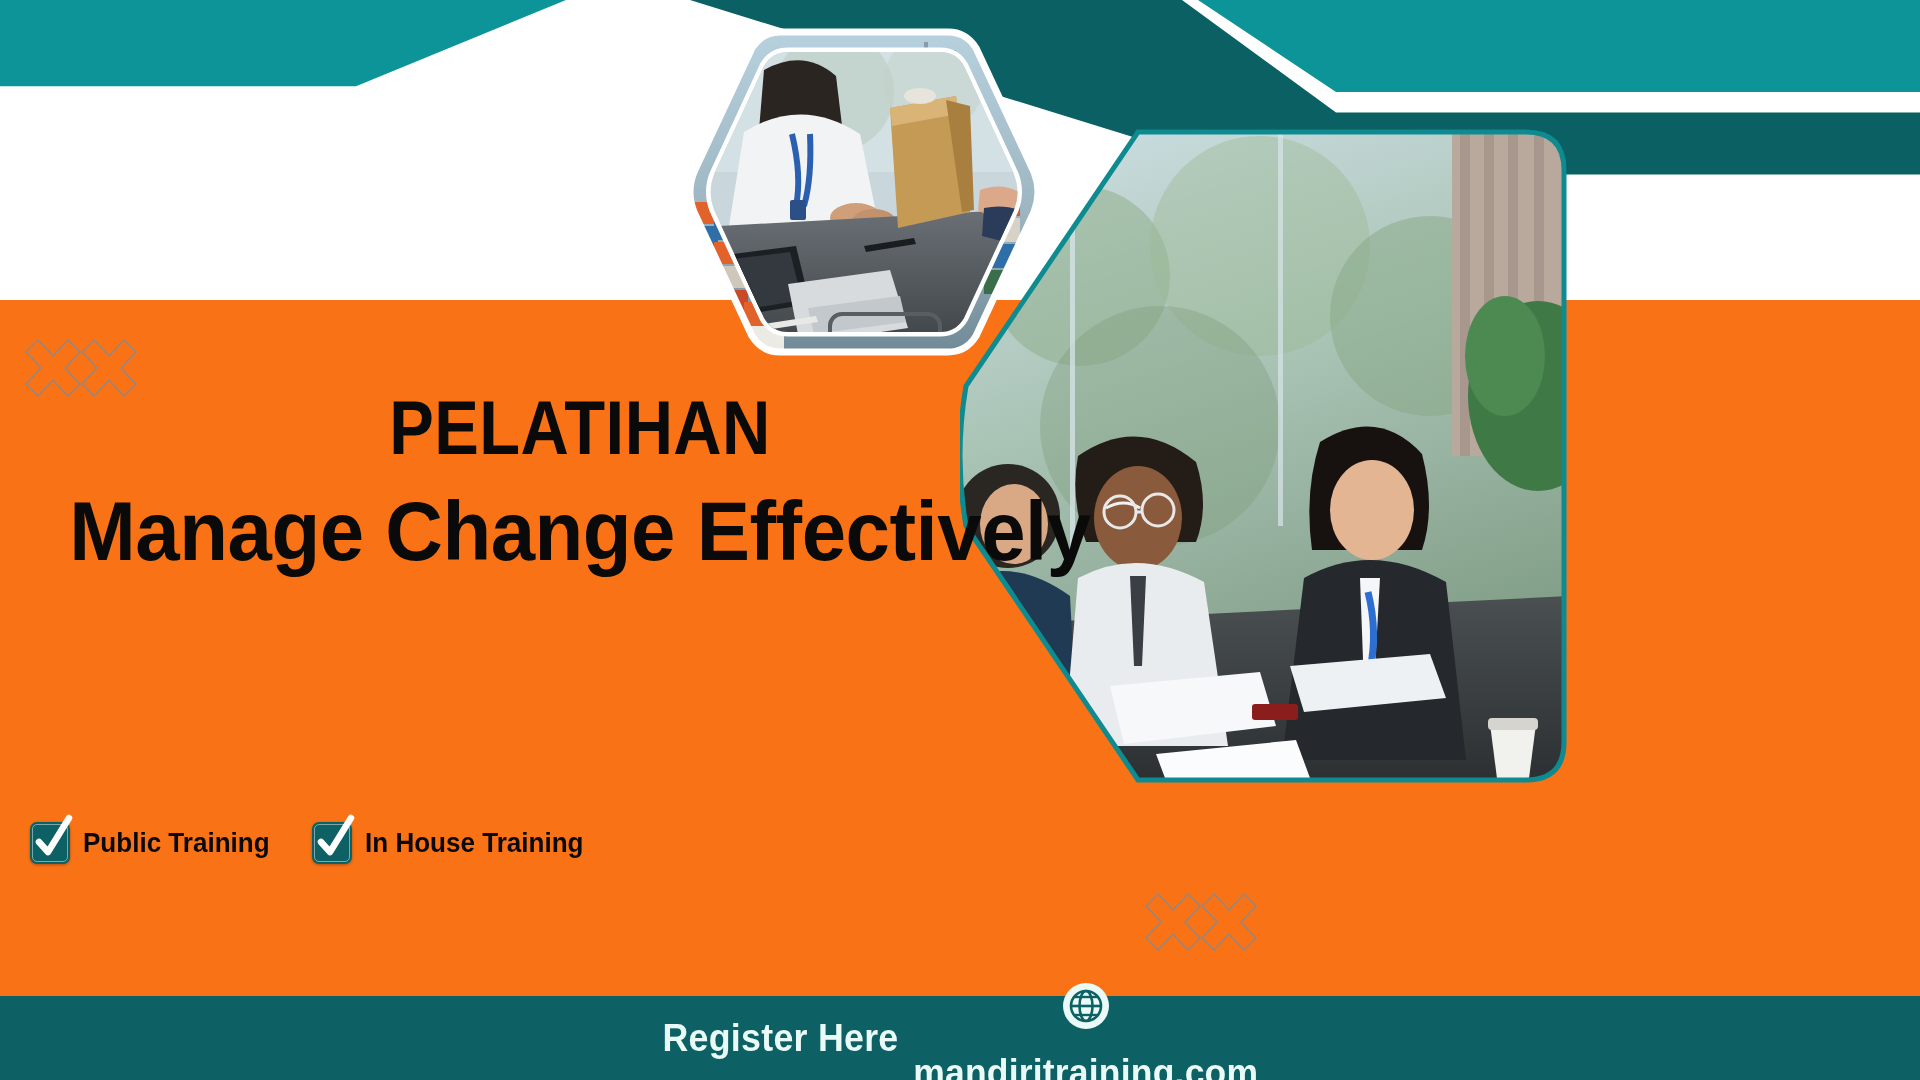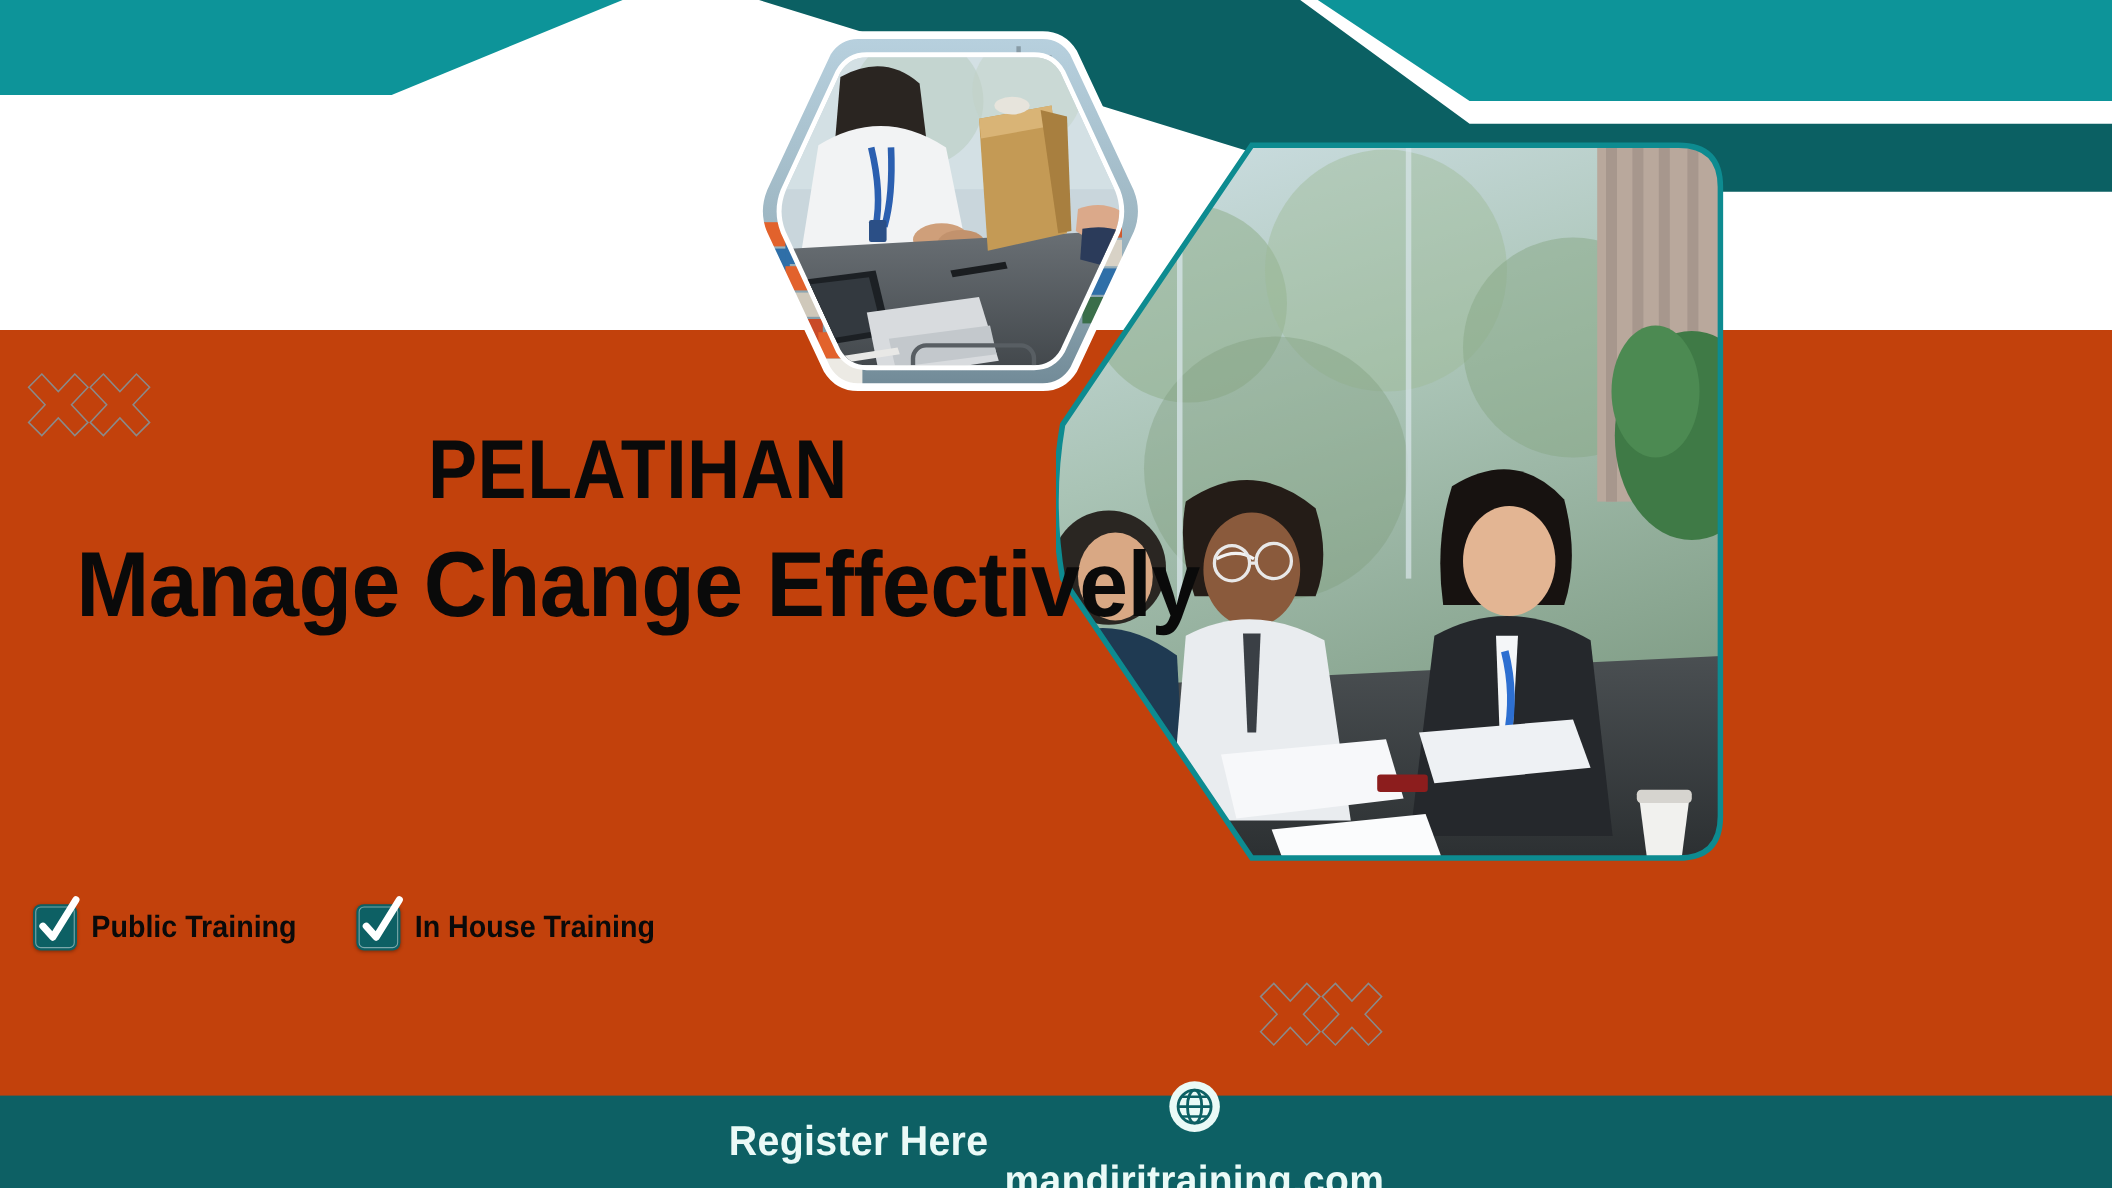--- a/index.html
+++ b/index.html
@@ -8,21 +8,21 @@
     background: #ffffff;
   }
   body {
     font-family: "Liberation Sans", sans-serif;
   }
   #poster {
     position: relative;
     width: 1920px;
     height: 1080px;
     overflow: hidden;
-    background: #c2410c;
+    background: #f97316;
   }
 
   
   .hdr-layer {
     position: absolute;
     top: 0;
     left: 0;
     width: 1920px;
     height: 300px;
   }
@@ -64,21 +64,21 @@
     white-space: nowrap;
   }
 
   
   .check-row {
     position: absolute;
     left: 30px;
     top: 822px;
     display: flex;
     align-items: center;
-    gap: 40px;
+    gap: 28px;
   }
   .check-item {
     display: flex;
     align-items: center;
     gap: 13px;
   }
   .check-box {
     position: relative;
     width: 40px;
     height: 42px;

